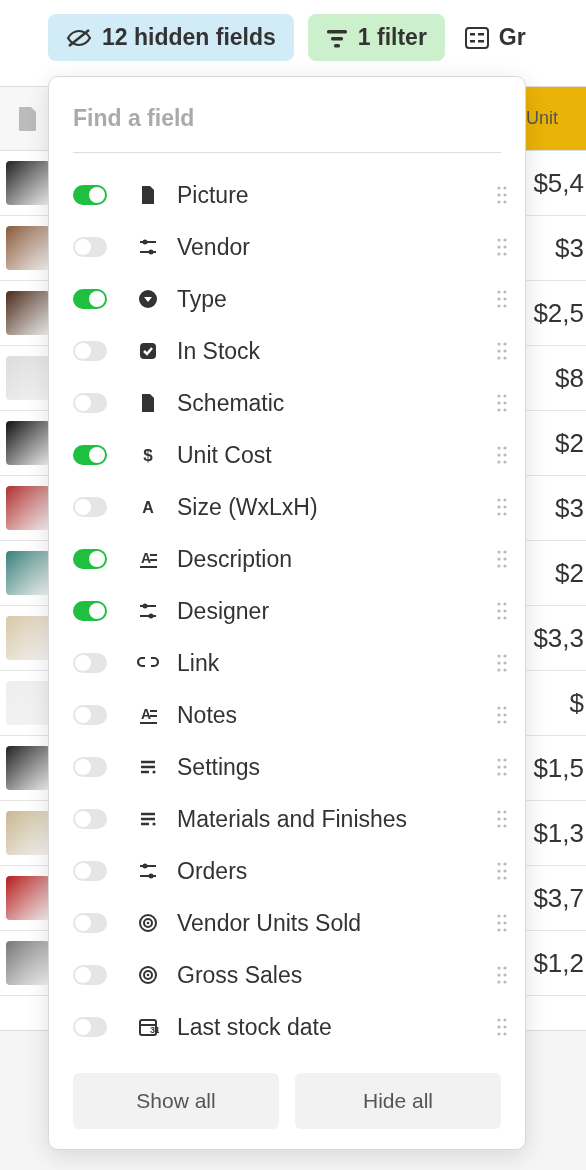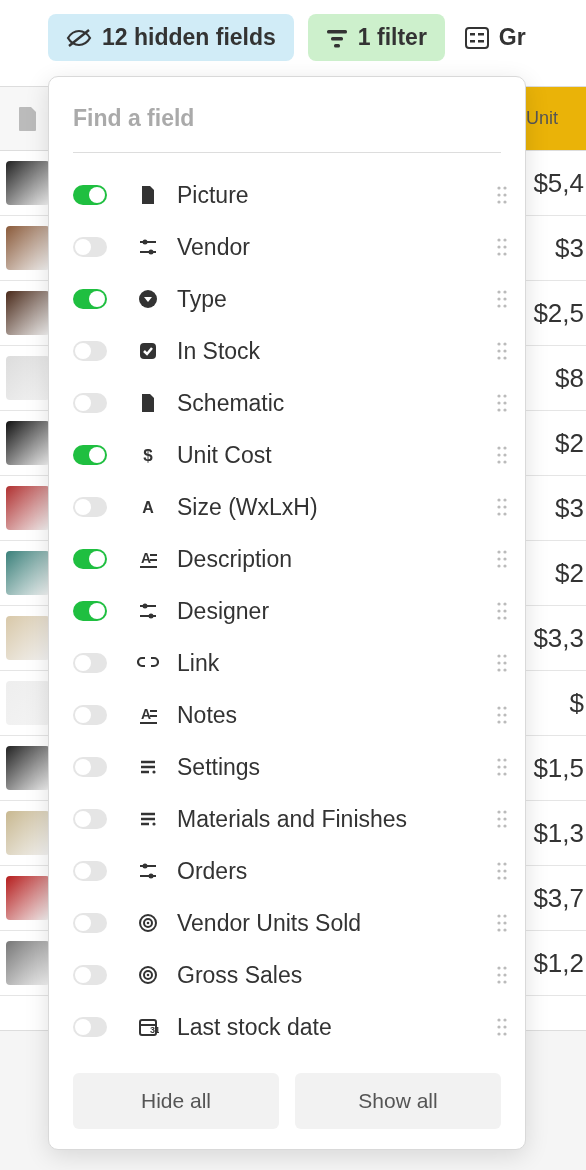--- a/index.html
+++ b/index.html
@@ -674,16 +674,16 @@
             <circle cx="10" cy="4" r="1.6"></circle>
             <circle cx="4" cy="11" r="1.6"></circle>
             <circle cx="10" cy="11" r="1.6"></circle>
             <circle cx="4" cy="18" r="1.6"></circle>
             <circle cx="10" cy="18" r="1.6"></circle>
           </svg>
         </span>
       </div>
     </div>
   <div class="panel-footer">
+    <button>Show all</button>
     <button>Hide all</button>
-    <button>Show all</button>
   </div>
 </div>
 
 </body></html>

